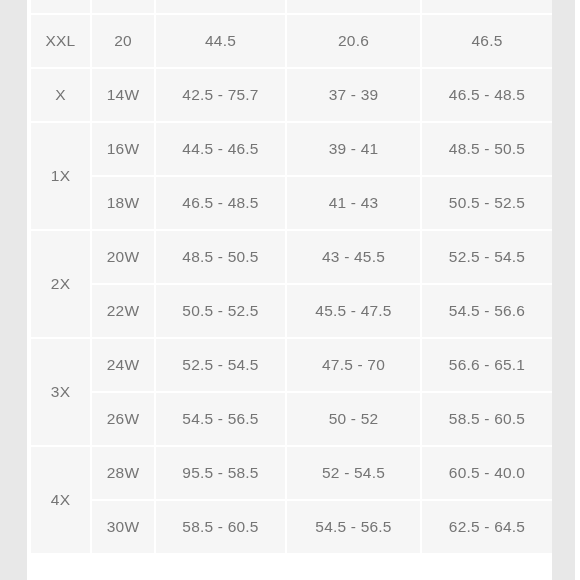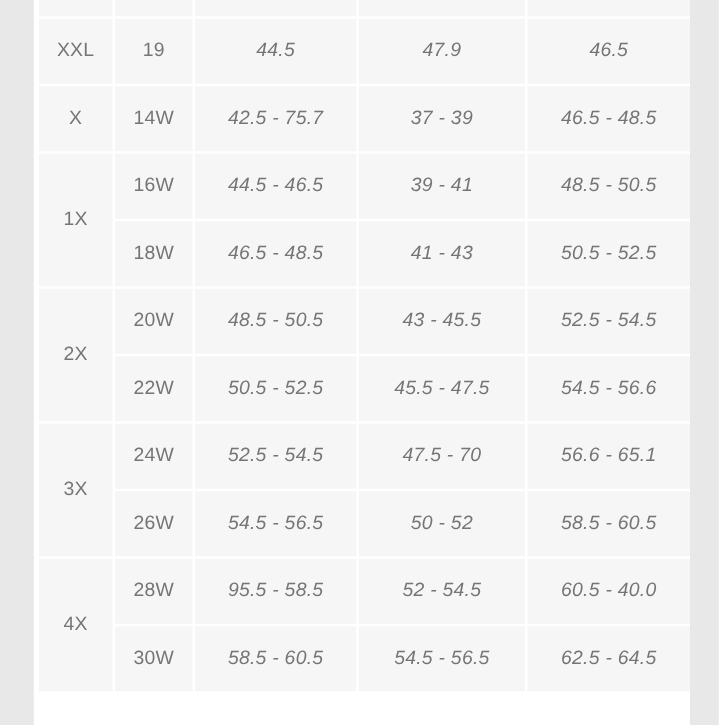--- a/index.html
+++ b/index.html
@@ -65,21 +65,21 @@
     letter-spacing: 0.2px;
   }
   col.c1 { width: 59px; }
   col.c2 { width: 62px; }
   col.c3 { width: 129px; }
   col.c4 { width: 133px; }
   col.c5 { width: 130px; }
 
   td.size-label { font-size: 15.5px; }
   td.num-label  { font-size: 15.5px; }
-  td.measure    { font-size: 15.5px; font-style: italic; }
+  td.measure    { font-size: 15.5px; }
 </style>
 </head>
 <body>
 
 <div id="screen">
 
   <div class="page-edge left"></div>
   <div class="page-edge right"></div>
 
   <div id="card">
@@ -94,23 +94,23 @@
       <tbody>
           <tr>
             <td class="size-label"></td>
             <td class="num-label"></td>
             <td class="measure"></td>
             <td class="measure"></td>
             <td class="measure"></td>
           </tr>
           <tr>
             <td class="size-label">XXL</td>
-            <td class="num-label">19</td>
+            <td class="num-label">20</td>
             <td class="measure">44.5</td>
-            <td class="measure">47.9</td>
+            <td class="measure">20.6</td>
             <td class="measure">46.5</td>
           </tr>
           <tr>
             <td class="size-label">X</td>
             <td class="num-label">14W</td>
             <td class="measure">42.5 - 75.7</td>
             <td class="measure">37 - 39</td>
             <td class="measure">46.5 - 48.5</td>
           </tr>
           <tr>

